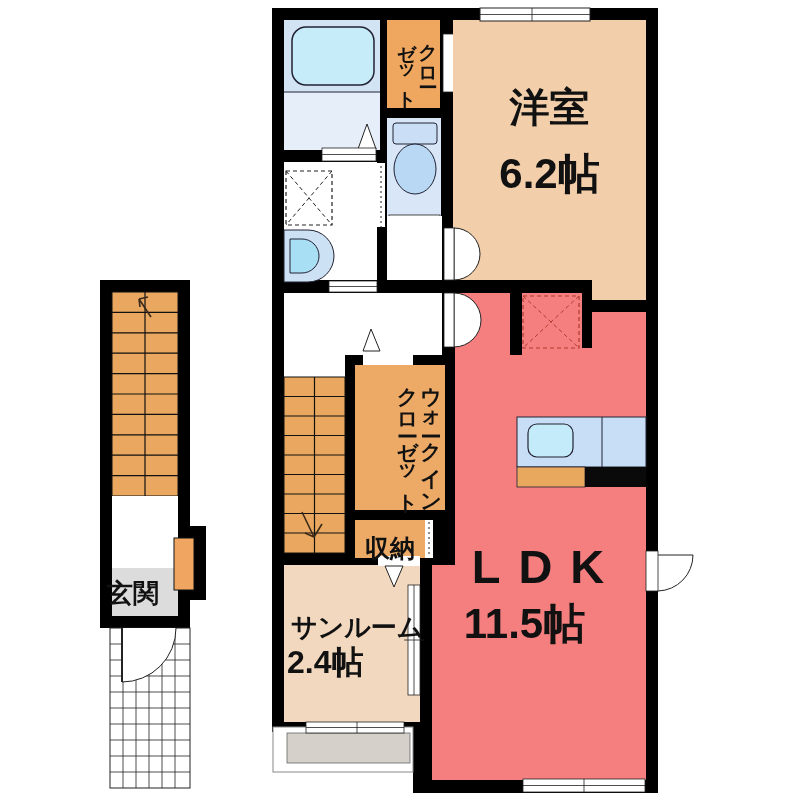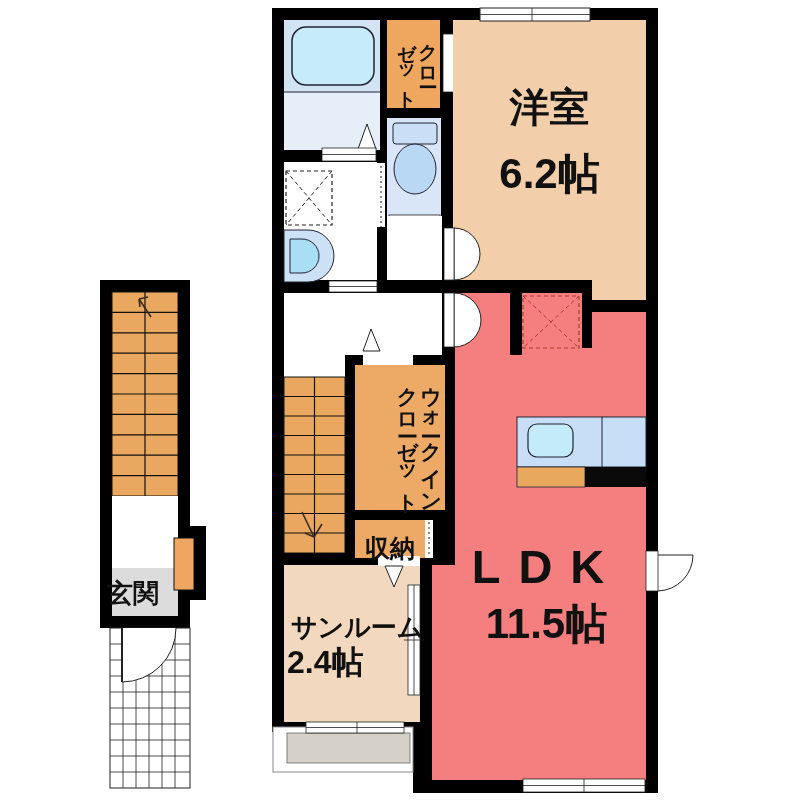--- a/index.html
+++ b/index.html
@@ -197,21 +197,21 @@
         <line x1="357" y1="722" x2="357" y2="733" stroke="#222" stroke-width="0.8"></line>
       </g>
     </g>
   </g>
 </svg>
 
 <div class="lbl ctr room-big" style="left:453px;top:85px;width:193px;">洋室</div>
 <div class="lbl ctr size-big" style="left:443px;top:150px;width:213px;">6.2帖</div>
 
 <div class="lbl ctr ldk-t" style="left:431px;top:541px;width:191px;padding-left:14px;box-sizing:border-box;text-align:right;">LDK</div>
-<div class="lbl ctr size-big" style="left:444px;top:600px;width:205px;">11.5帖</div>
+<div class="lbl ctr size-big" style="left:422px;top:600px;width:205px;">11.5帖</div>
 
 <div class="lbl mid" style="left:291px;top:613px;">サンルーム</div>
 <div class="lbl" style="left:287px;top:645px;font-size:32px;">2.4帖</div>
 
 <div class="lbl ctr" style="left:355px;top:521px;width:70px;font-size:25px;margin-top:13px;">収納</div>
 
 <div class="lbl ctr mid" style="left:100px;top:579px;width:66px;">玄関</div>
 
 <div class="lbl vert sm-v" style="left:389px;top:26px;width:50px;height:80px;display:flex;justify-content:center;">クロー
 ゼット</div>

